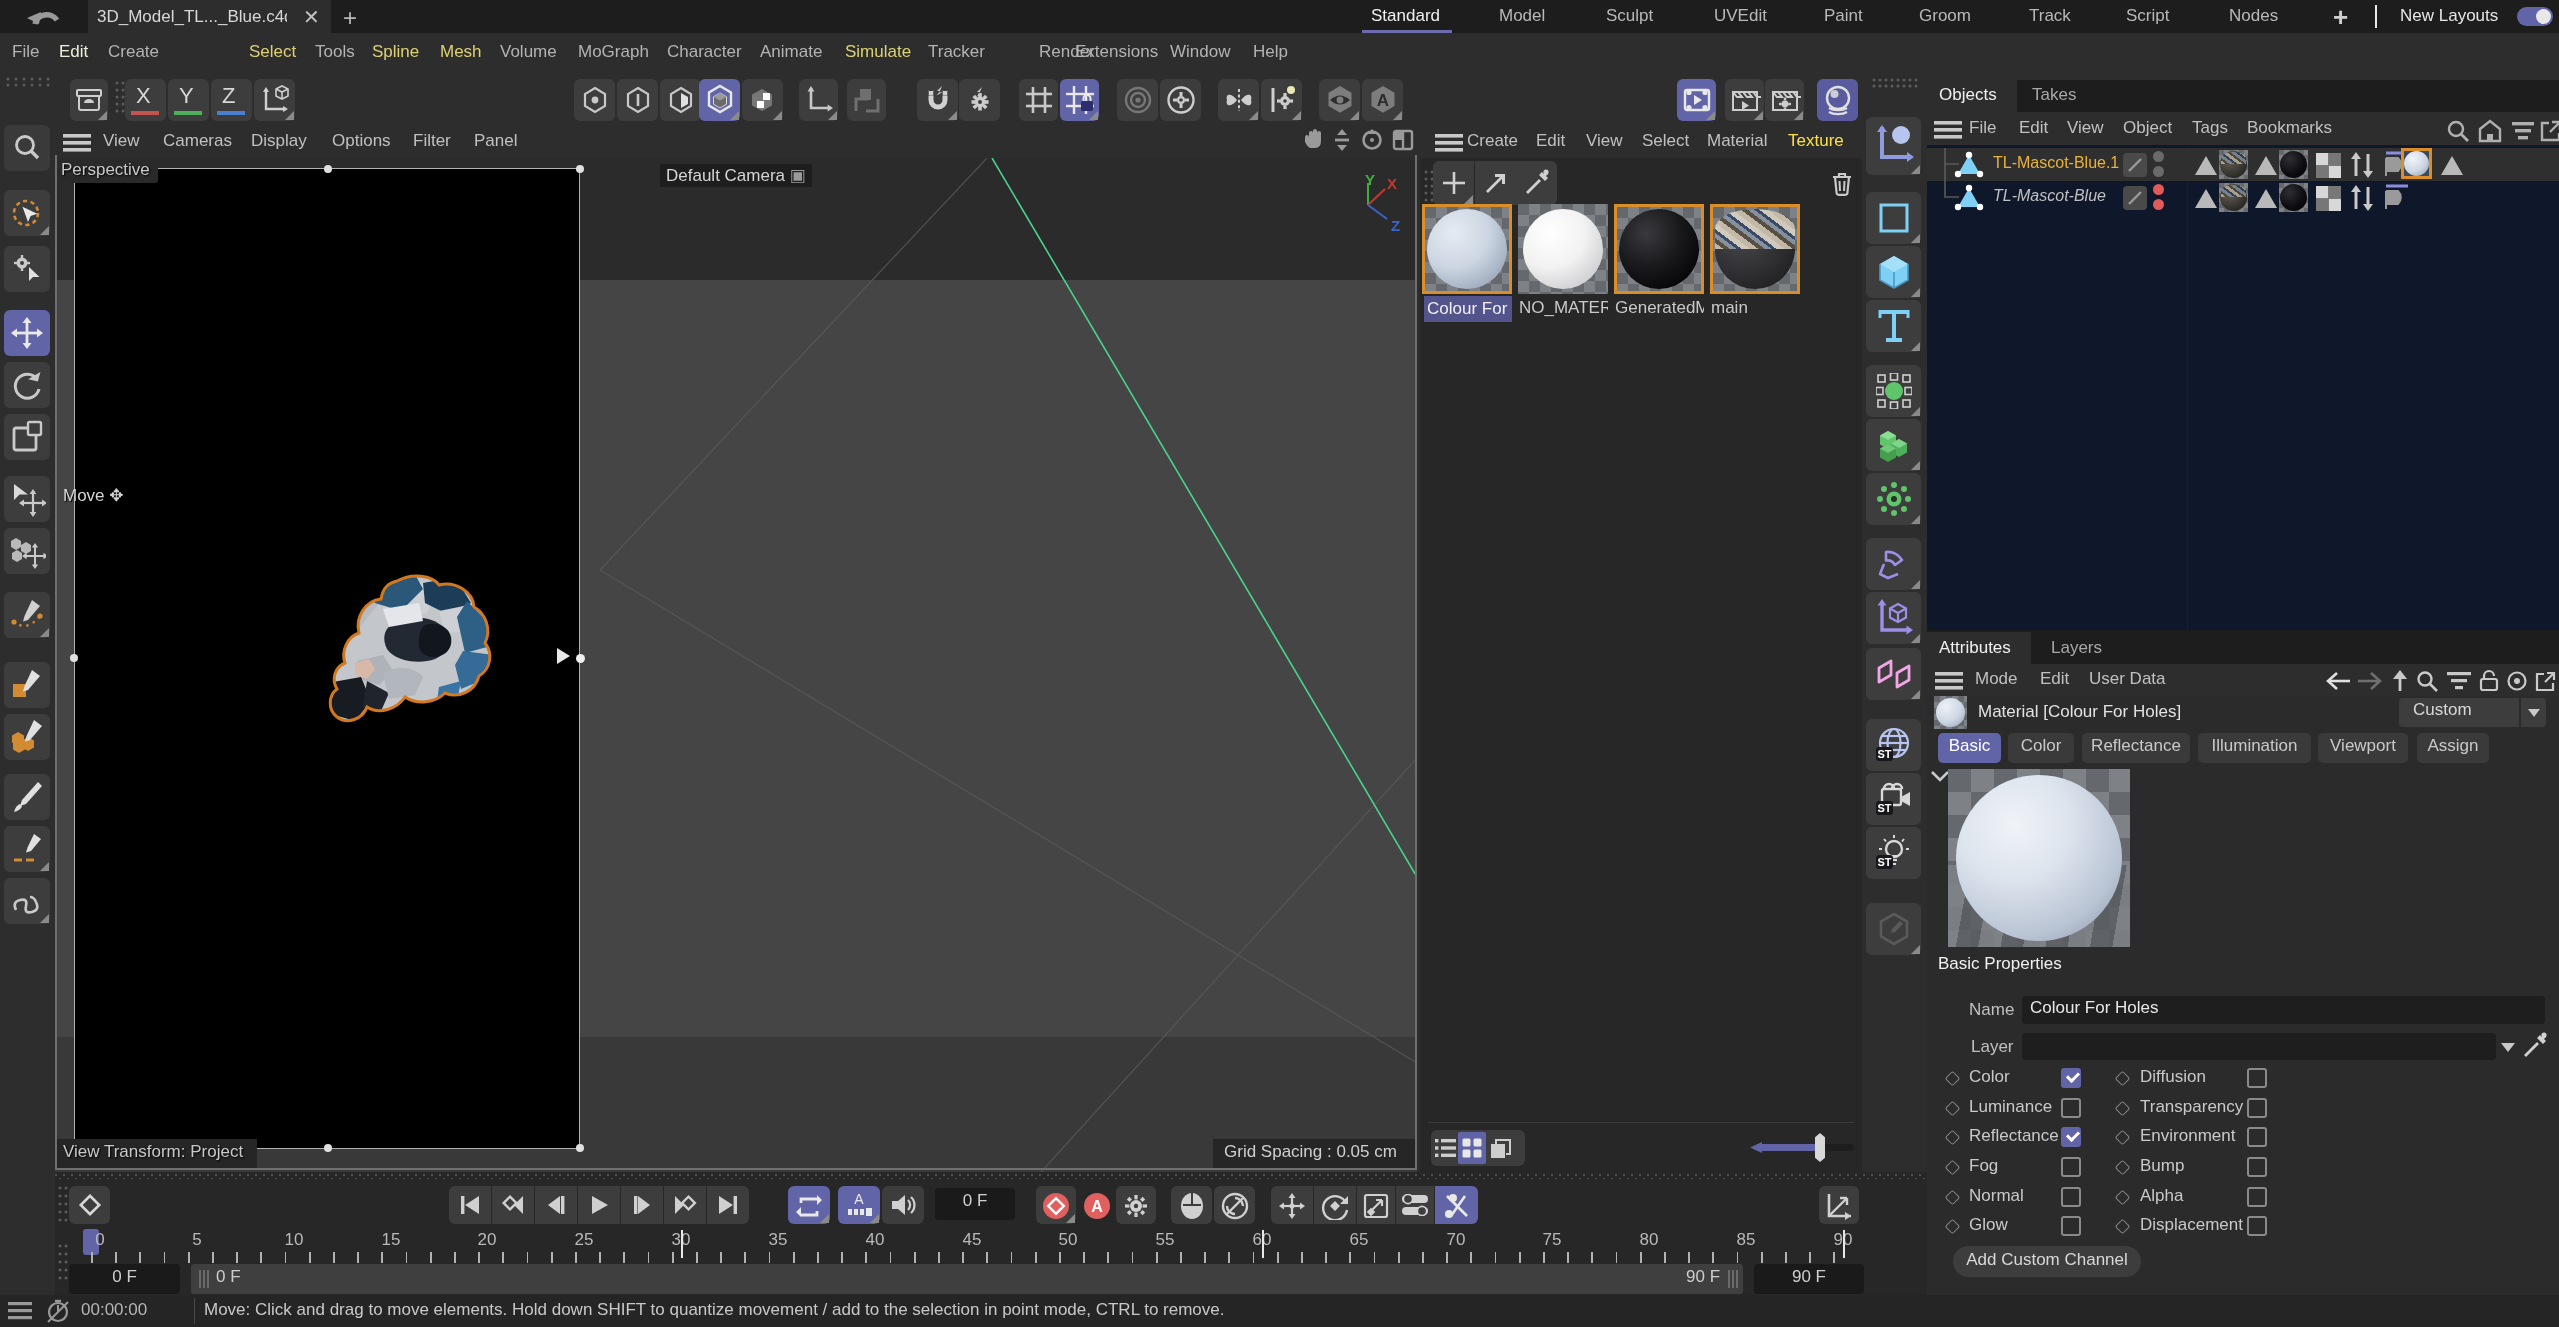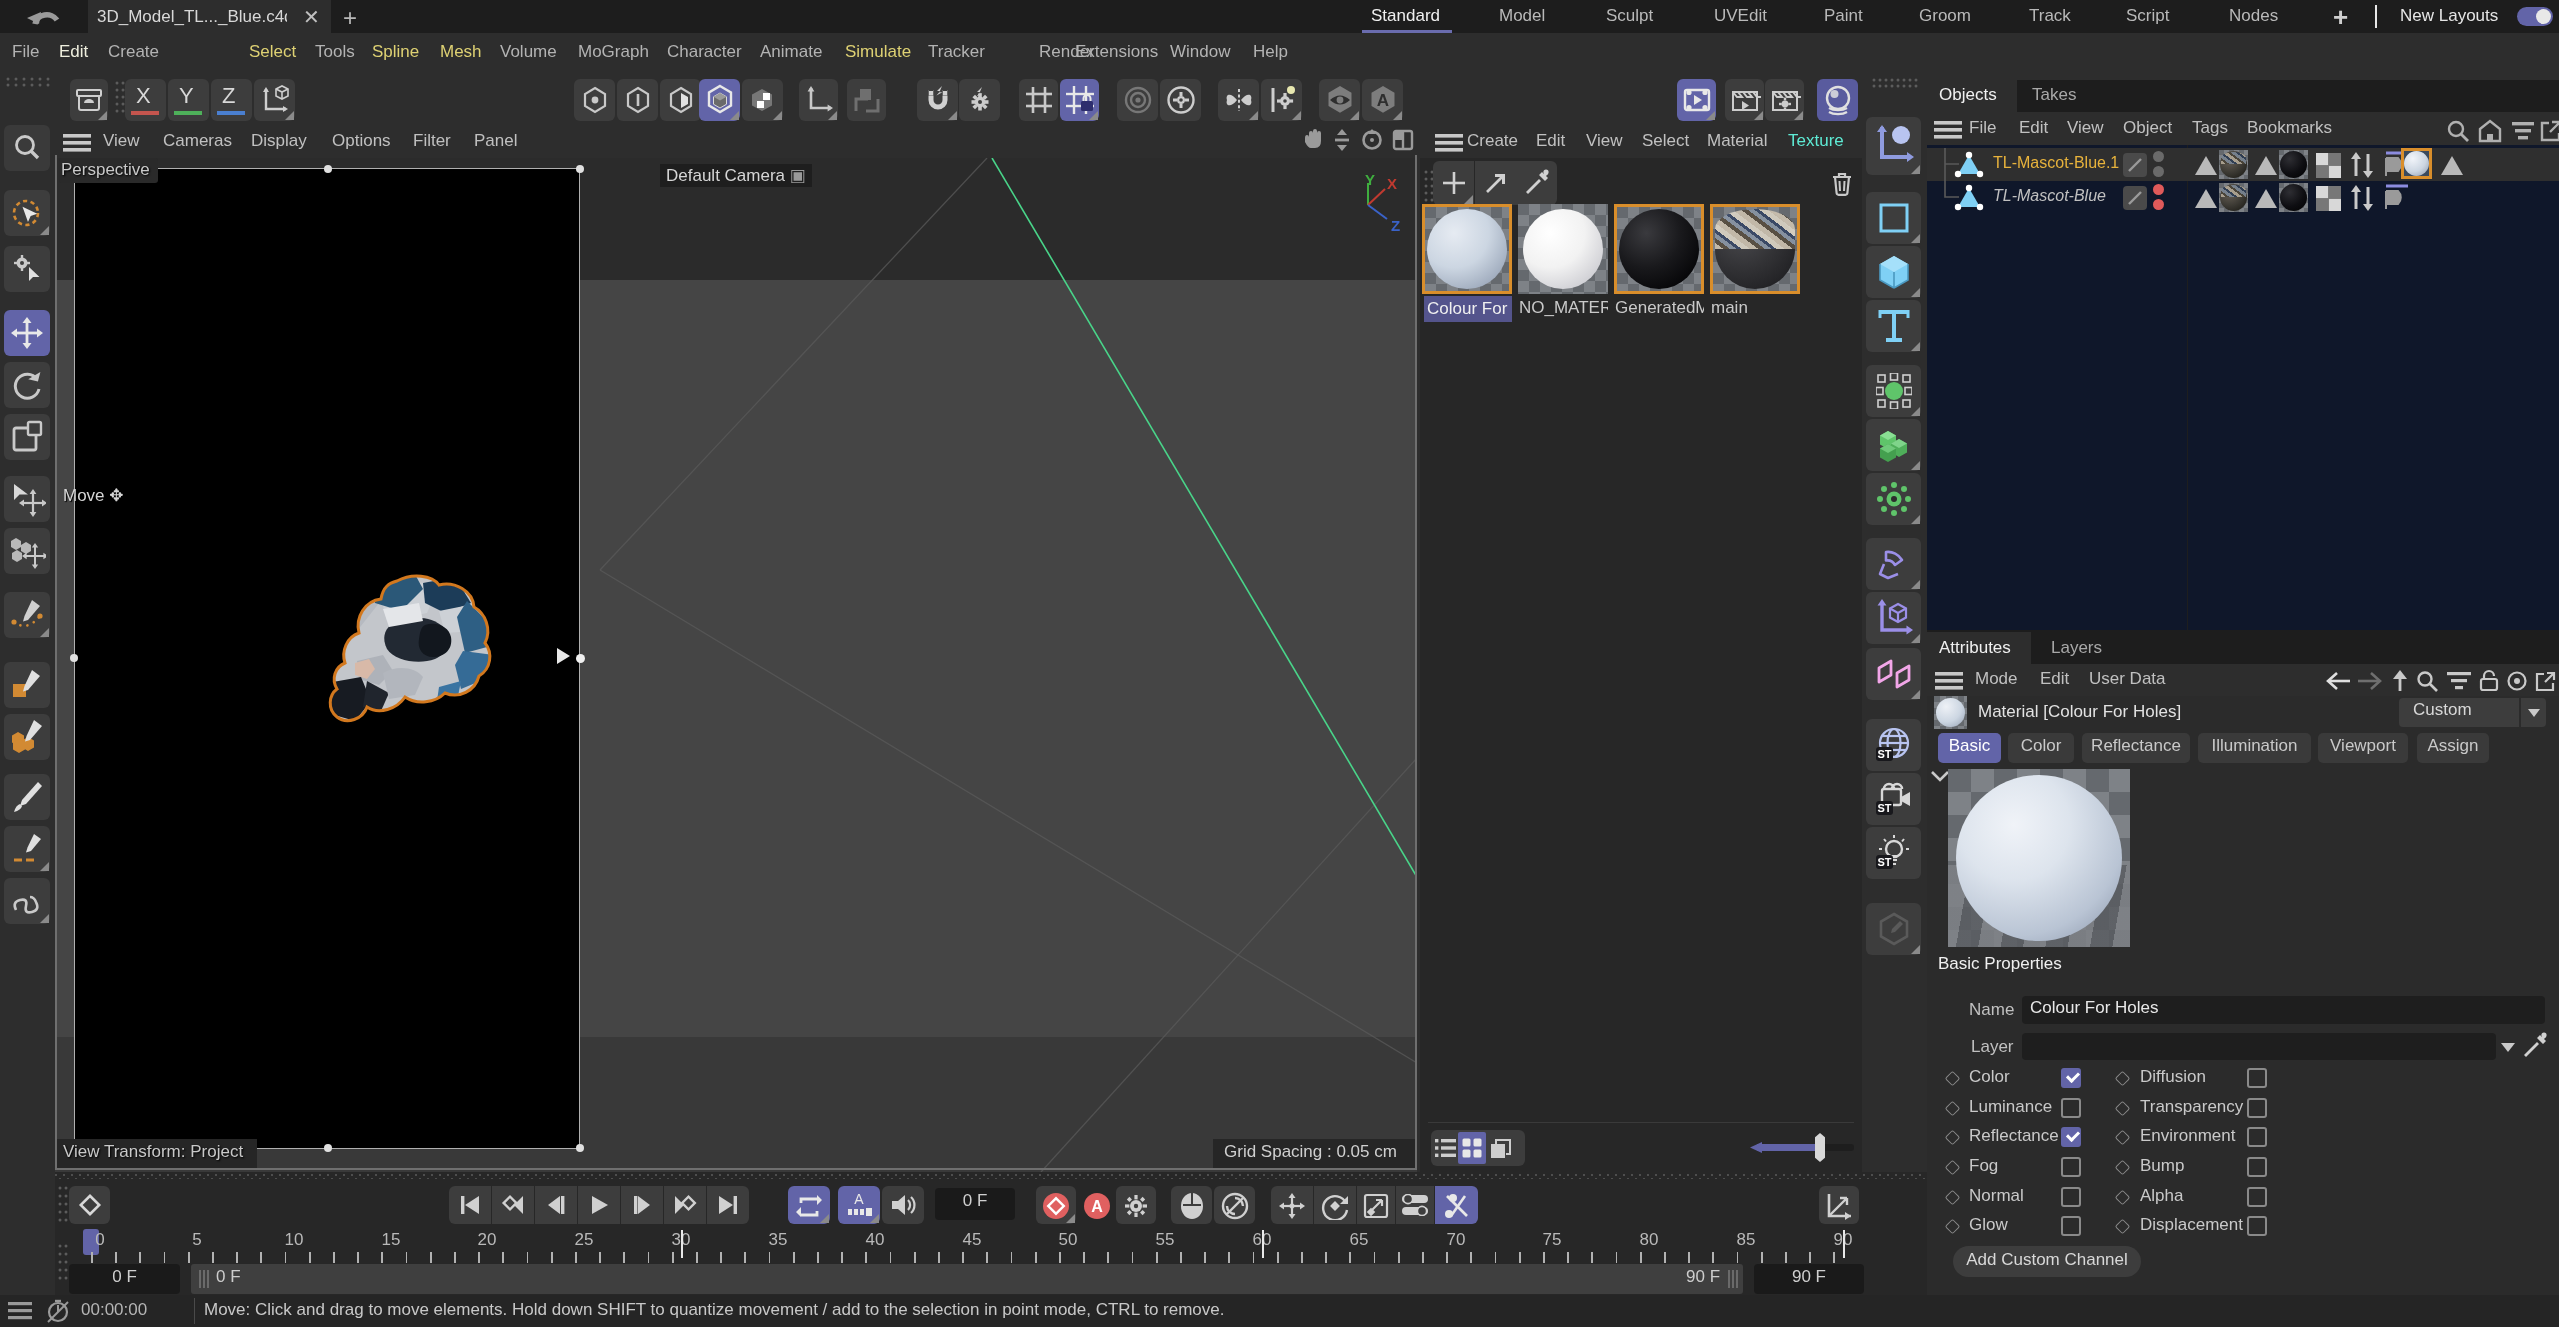--- a/index.html
+++ b/index.html
@@ -594,21 +594,21 @@
     <svg class="abs" style="left:15px;top:8px;" width="30" height="20" viewBox="0 0 30 20">
       <rect x="0" y="1" width="28" height="3.6" fill="#c8c8c8"></rect>
         <rect x="0" y="8" width="28" height="3.6" fill="#c8c8c8"></rect>
         <rect x="0" y="15" width="28" height="3.6" fill="#c8c8c8"></rect>
     </svg>
     <div class="abs" style="left:47px;top:6px;color:#c0c0c0;">Create</div>
     <div class="abs" style="left:116px;top:6px;color:#c0c0c0;">Edit</div>
     <div class="abs" style="left:166px;top:6px;color:#c0c0c0;">View</div>
     <div class="abs" style="left:222px;top:6px;color:#c0c0c0;">Select</div>
     <div class="abs" style="left:287px;top:6px;color:#c0c0c0;">Material</div>
-    <div class="abs" style="left:368px;top:6px;color:#5eead4;">Texture</div>
+    <div class="abs" style="left:368px;top:6px;color:#fde047;">Texture</div>
 
     <svg class="abs" style="left:3px;top:44px;" width="12" height="36">
         <g fill="#5c5c5c">
           <circle cx="3" cy="3" r="1.5"></circle>
           <circle cx="9" cy="3" r="1.5"></circle>
           <circle cx="3" cy="10" r="1.5"></circle>
           <circle cx="9" cy="10" r="1.5"></circle>
           <circle cx="3" cy="17" r="1.5"></circle>
           <circle cx="9" cy="17" r="1.5"></circle>
           <circle cx="3" cy="24" r="1.5"></circle>

